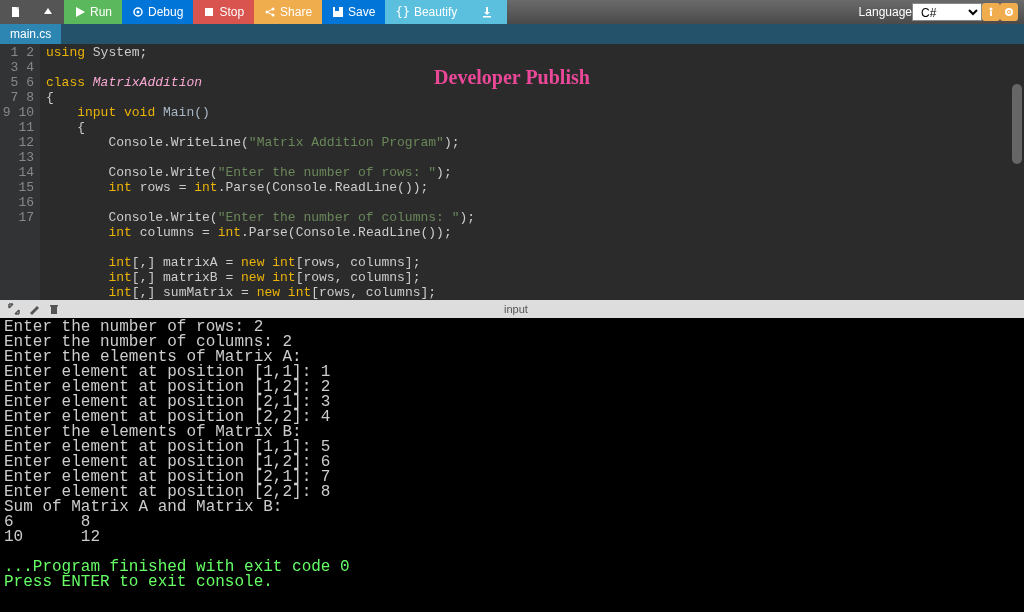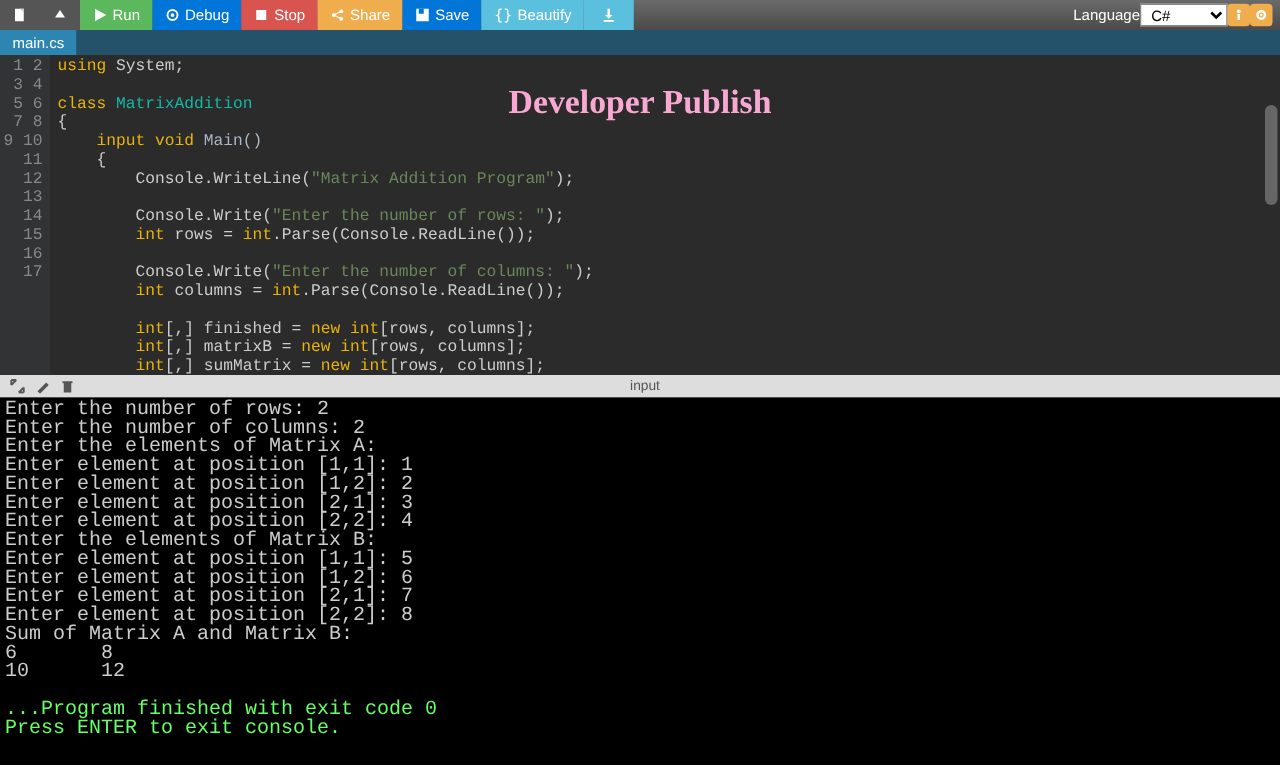--- a/index.html
+++ b/index.html
@@ -24,24 +24,24 @@
 .round-btn { width: 18px; height: 18px; border-radius: 3px; display: flex; align-items: center; justify-content: center; color: white; cursor: pointer; }
 .round-btn.info { background: #f0ad4e; }
 .round-btn.gear { background: #f0ad4e; }
 
 .tabs { height: 20px; background: #23526a; display: flex; }
 .tab { background: #2d85b2; color: white; padding: 2px 10px; font-size: 12px; display: flex; align-items: center; cursor: pointer; }
 
 .editor-wrap { position: relative; height: 256px; background: #2b2b2b; display: flex; overflow: hidden; }
 .gutter { width: 40px; background: #313335; color: #888; text-align: right; font-family: 'Courier New', monospace; font-size: 13px; line-height: 15px; padding: 1px 6px 0 0; }
 .code { flex: 1; font-family: 'Courier New', monospace; font-size: 13px; line-height: 15px; padding: 1px 0 0 6px; color: #ccc; white-space: pre; position: relative; }
-.watermark { position: absolute; top: 22px; left: 50%; transform: translateX(-50%); font-family: Georgia, serif; font-size: 27px; font-weight: bold; color: #f9a8d4; z-index: 5; pointer-events: none; }
+.watermark { position: absolute; top: 22px; left: 50%; transform: translateX(-50%); font-family: Georgia, serif; font-size: 20px; font-weight: bold; color: #ec4899; z-index: 5; pointer-events: none; }
 .kw { color: #eab308; }
 .str { color: #6a8759; }
-.cls { color: #14b8a6; }
+.cls { color: #f9a8d4; font-style: italic; }
 .fn { color: #a9b7c6; }
 .scrollbar { position: absolute; right: 2px; top: 40px; width: 10px; height: 80px; background: #666; border-radius: 5px; }
 
 .io-bar { height: 18px; background: #ddd; display: flex; align-items: center; color: #555; font-size: 11px; }
 .io-handle { display: flex; gap: 8px; padding: 0 8px; }
 .io-label { flex: 1; text-align: center; }
 
 .console { height: 294px; background: #000; color: #ccc; font-family: 'Courier New', monospace; font-size: 16px; line-height: 15px; padding: 2px 4px; white-space: pre; overflow: hidden; }
 .green { color: #6f6; }
 </style>
@@ -160,21 +160,21 @@
 <span class="kw">    input void</span><span class="fn"> Main()</span>
 <span>    {</span>
 <span>        Console.WriteLine(</span><span class="str">"Matrix Addition Program"</span><span>);</span>
 
 <span>        Console.Write(</span><span class="str">"Enter the number of rows: "</span><span>);</span>
 <span class="kw">        int</span><span> rows = </span><span class="kw">int</span><span>.Parse(Console.ReadLine());</span>
 
 <span>        Console.Write(</span><span class="str">"Enter the number of columns: "</span><span>);</span>
 <span class="kw">        int</span><span> columns = </span><span class="kw">int</span><span>.Parse(Console.ReadLine());</span>
 
-<span class="kw">        int</span><span>[,] finished = </span><span class="kw">new int</span><span>[rows, columns];</span>
+<span class="kw">        int</span><span>[,] matrixA = </span><span class="kw">new int</span><span>[rows, columns];</span>
 <span class="kw">        int</span><span>[,] matrixB = </span><span class="kw">new int</span><span>[rows, columns];</span>
 <span class="kw">        int</span><span>[,] sumMatrix = </span><span class="kw">new int</span><span>[rows, columns];</span></div>
   <div class="scrollbar"></div>
 </div>
 
 <div class="io-bar">
   <div class="io-handle">
     <svg width="12" height="12" viewBox="0 0 12 12">
         <path d="M1 5 L5 1 M1 1 L1 5 M1 1 L5 1 M7 11 L11 7 M11 11 L7 11 M11 11 L11 7" stroke="#555" stroke-width="1.5" fill="none"></path>
       </svg>

